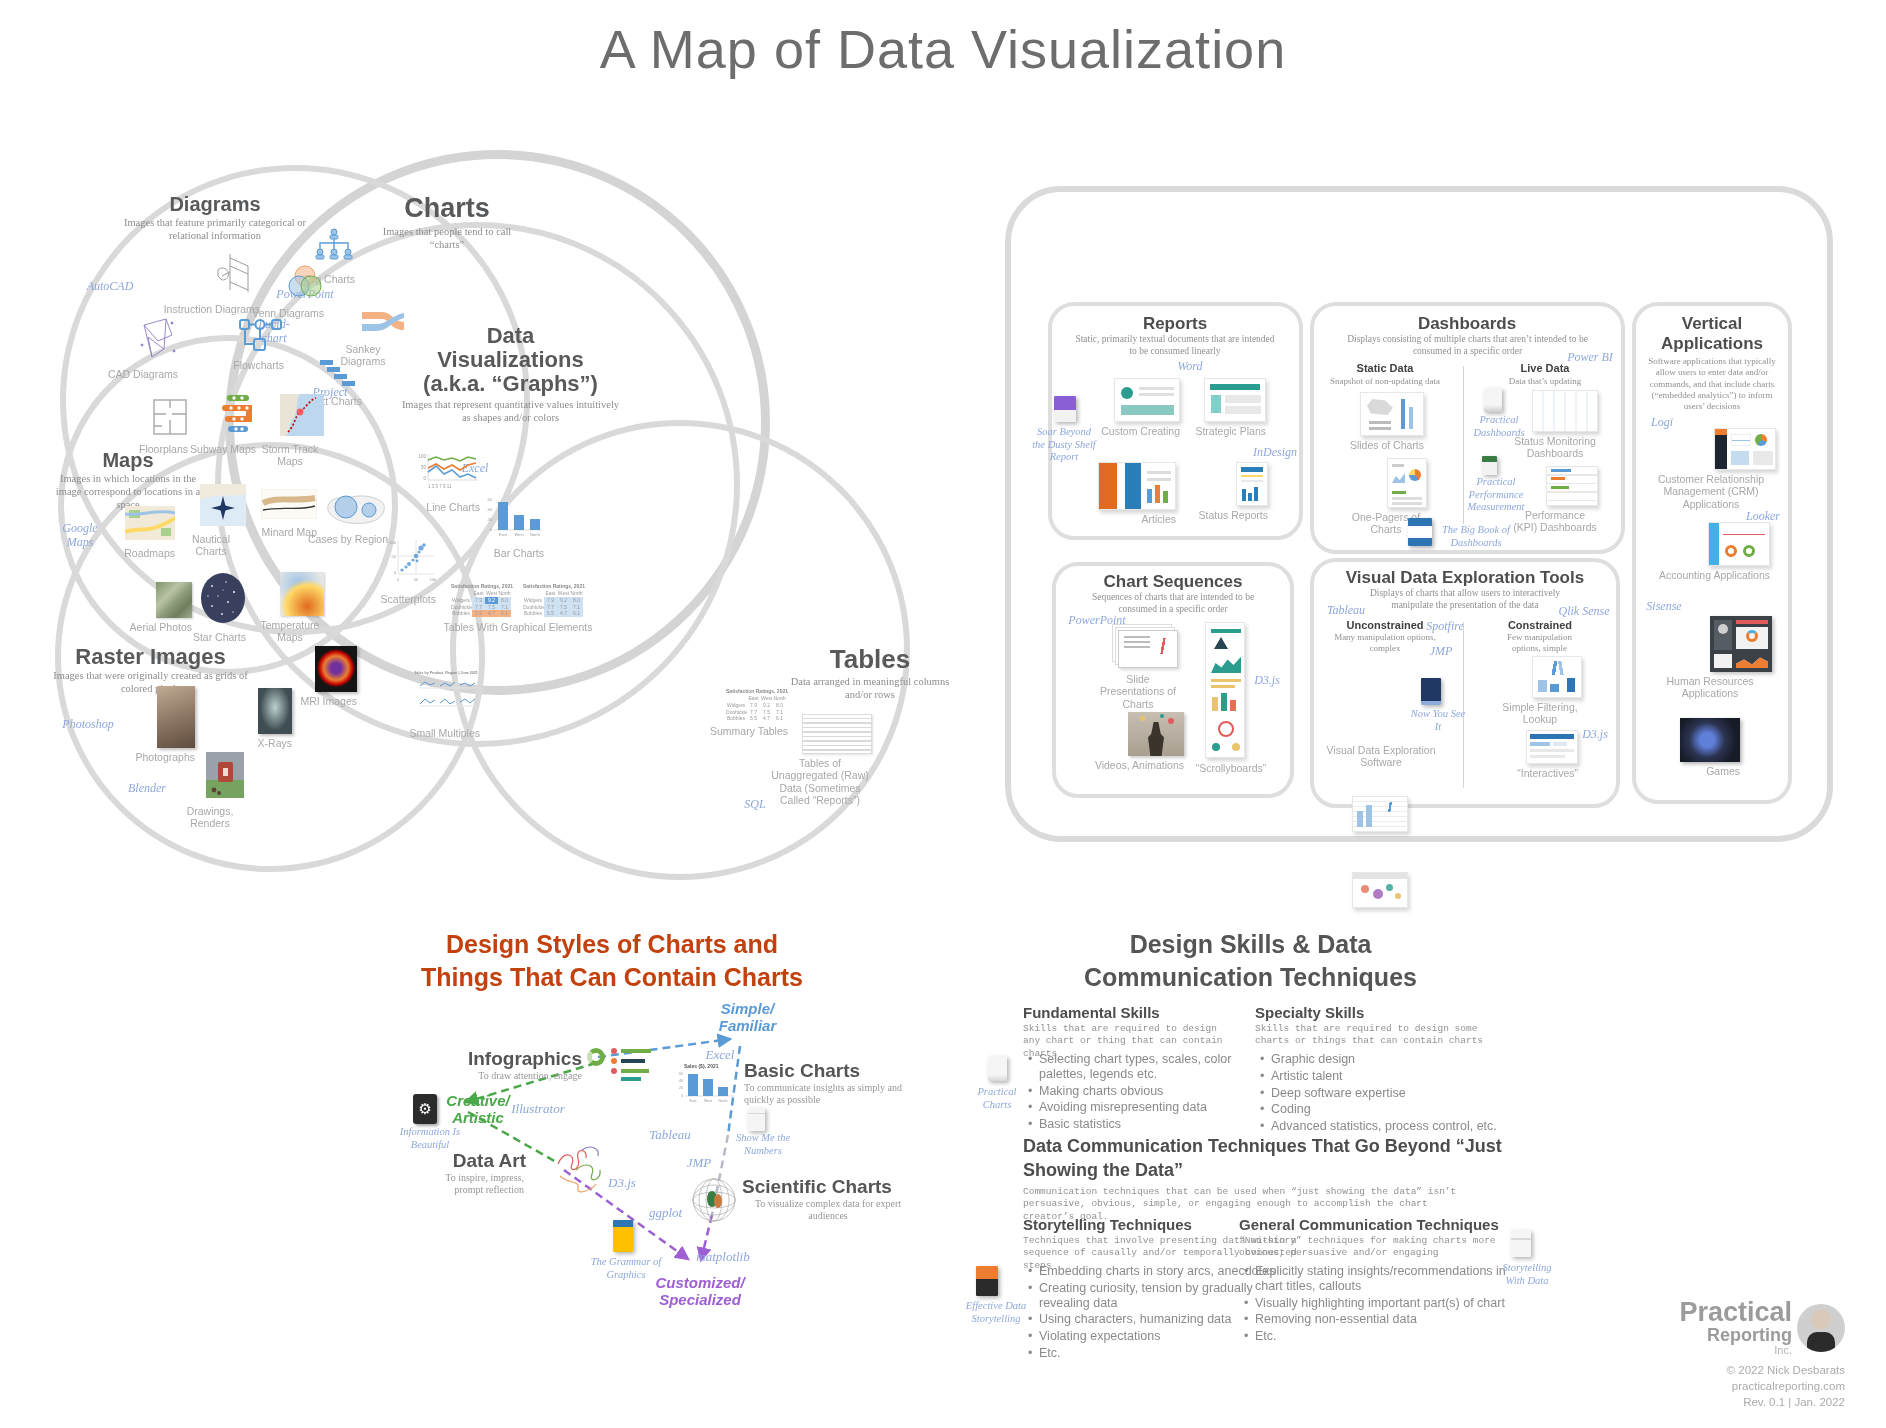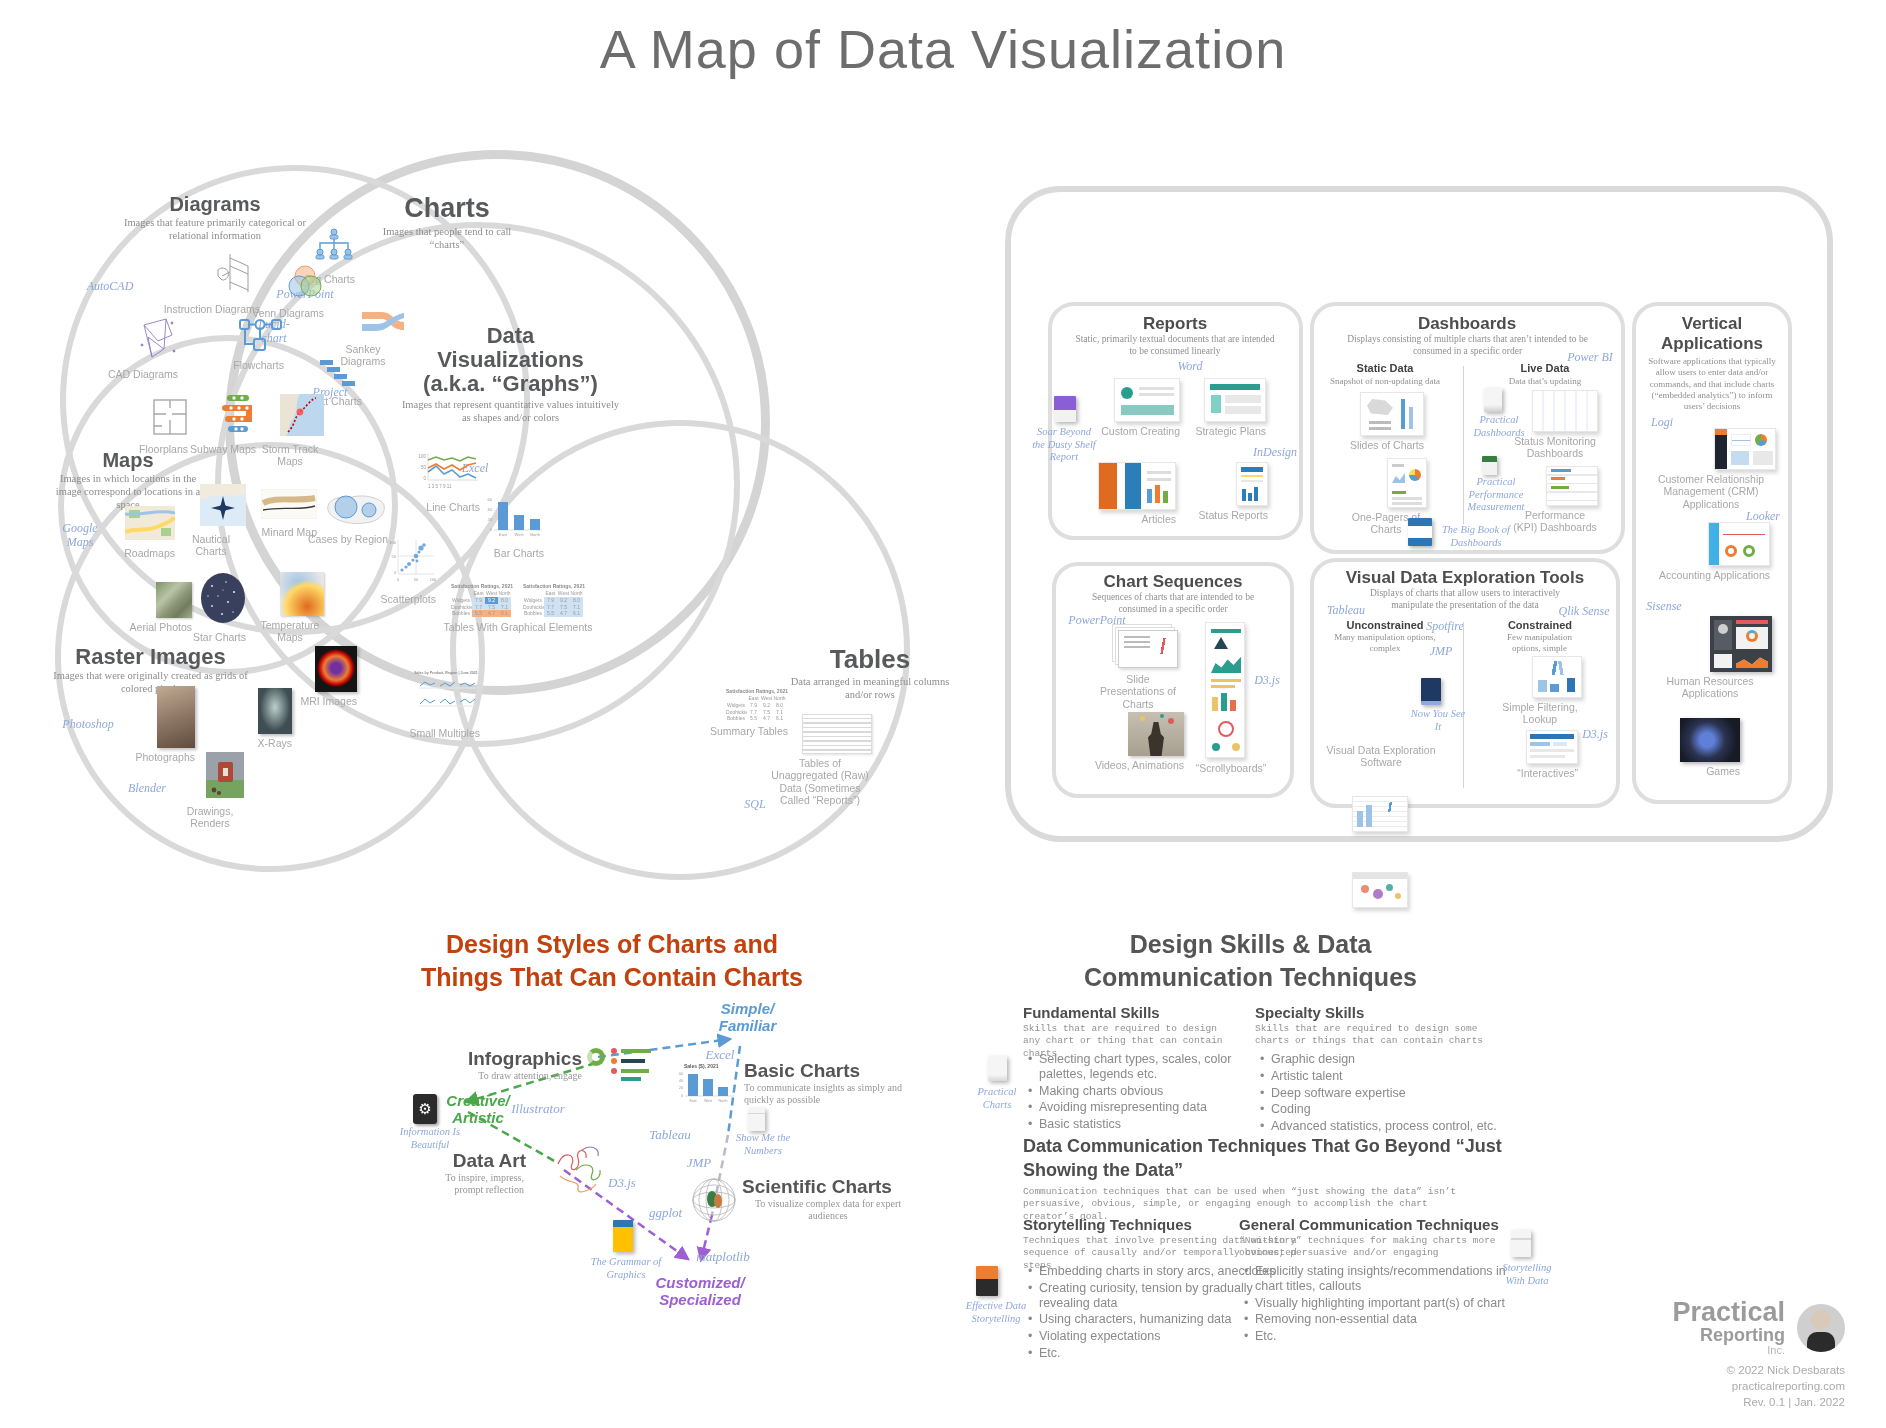--- a/index.html
+++ b/index.html
@@ -855,21 +855,21 @@
     <li>Visually highlighting important part(s) of chart</li>
     <li>Removing non-essential data</li>
     <li>Etc.</li>
   </ul>
   <div class="abs" style="left:1511px;top:1230px">
       <div class="book" style="width:20px;height:27px;background:linear-gradient(180deg,#f5f5f5 30%,#d8d8d8 30% 36%,#f5f5f5 36%)"></div>
     </div>
   <div class="abs booklbl" style="left:1494px;top:1262px;width:66px">Storytelling With Data</div>
 
   <div class="abs" style="left:1595px;top:1300px;width:250px;text-align:right">
-    <div style="display:flex;justify-content:flex-end;align-items:center;gap:12px">
+    <div style="display:flex;justify-content:flex-end;align-items:center;gap:5px">
       <div>
         <div style="font-size:27px;font-weight:bold;color:#9b9b9b;line-height:.95">Practical</div>
         <div style="font-size:18px;font-weight:bold;color:#9b9b9b;line-height:1">Reporting</div>
         <div style="font-size:11px;color:#b5b5b5">Inc.</div>
       </div>
       <div style="width:48px;height:48px;border-radius:50%;background:radial-gradient(circle at 50% 32%,#d9c9b8 0 24%,#cfcfcf 25%),#cfcfcf;position:relative;overflow:hidden">
           <span style="position:absolute;left:10px;bottom:0;width:28px;height:20px;border-radius:10px 10px 0 0;background:#2b2b2b"></span>
         </div>
     </div>
     <div style="font-size:11.5px;color:#ababab;margin-top:6px;line-height:1.4">

